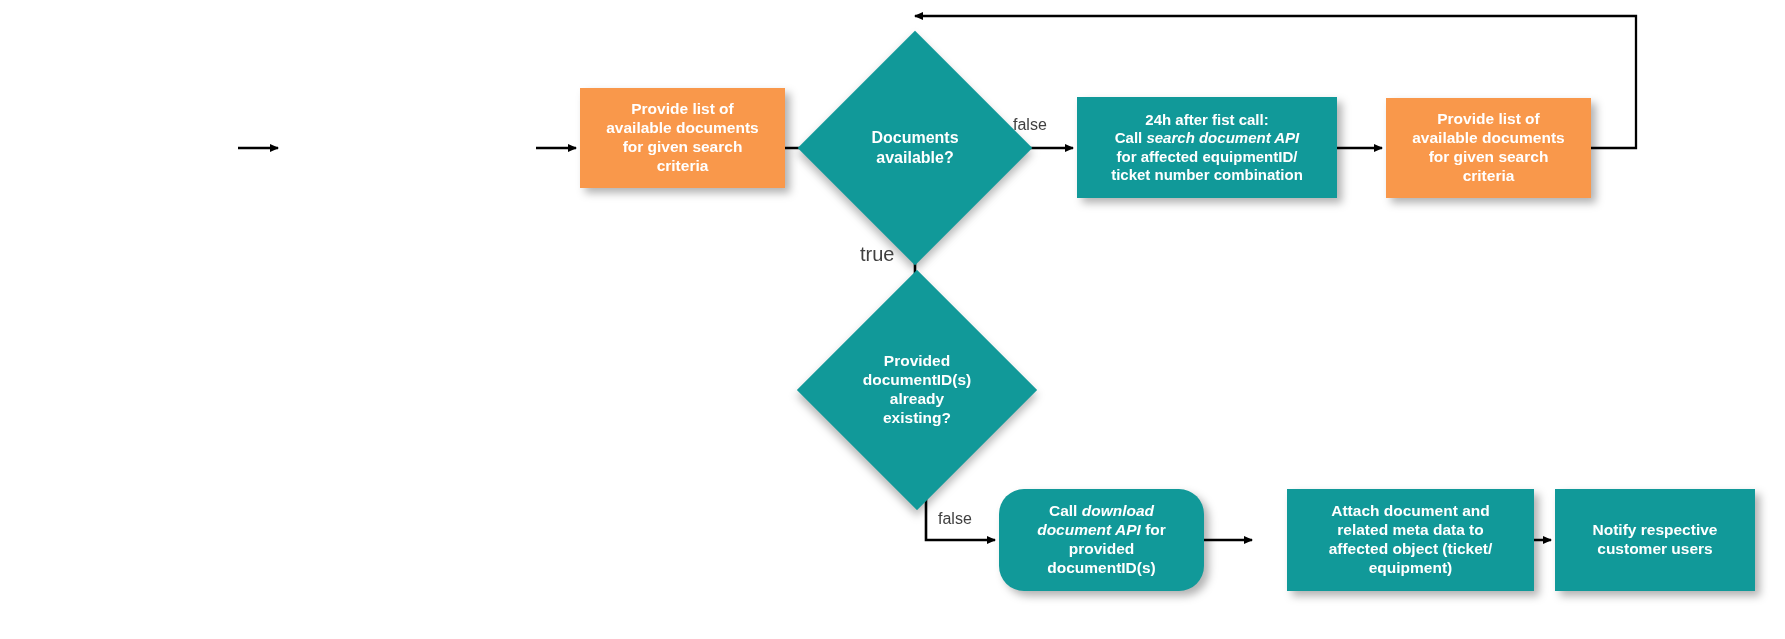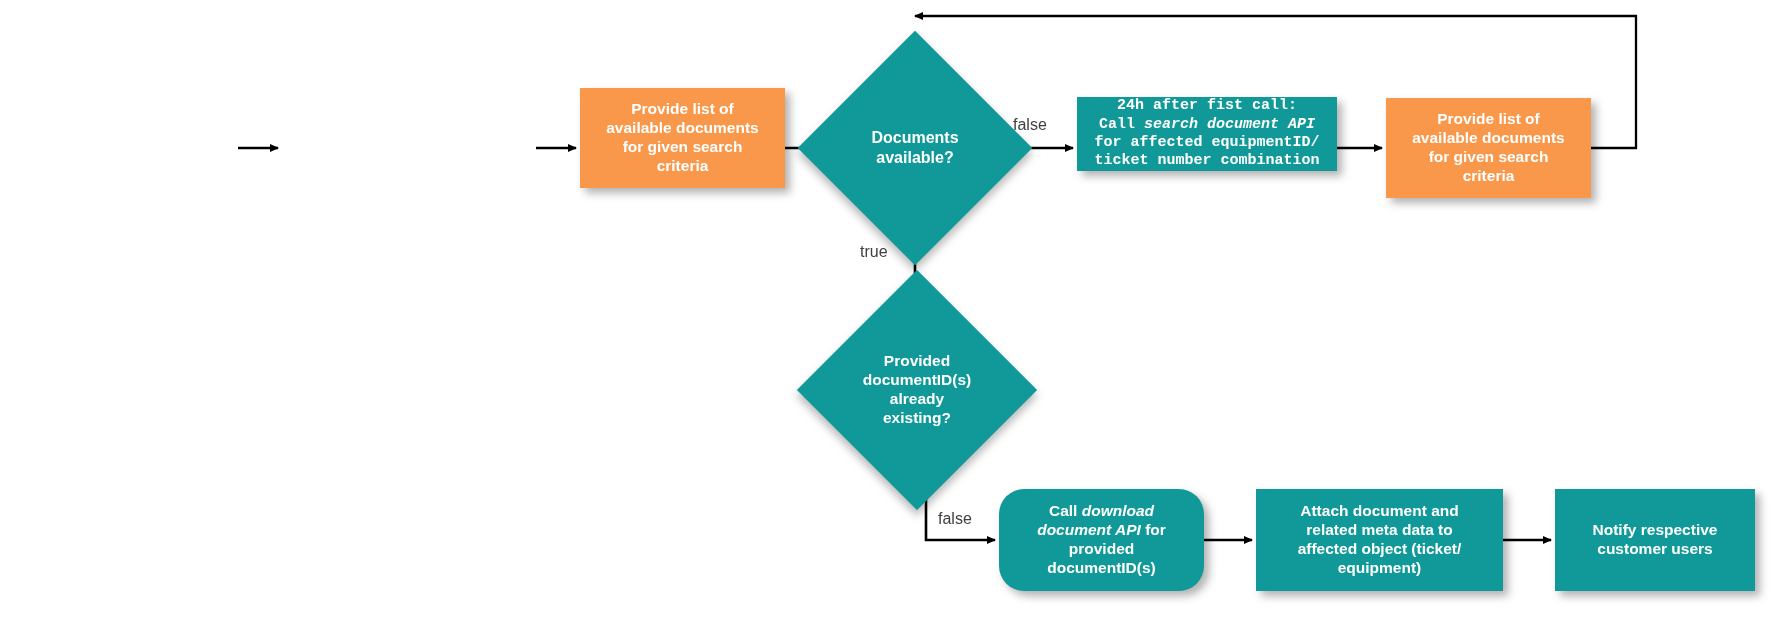--- a/index.html
+++ b/index.html
@@ -123,21 +123,21 @@
 for given search
 criteria</span>
   </div>
 
   <div class="node diamond" style="left:832px; top:65px; width:166px; height:166px; font-size:16px;">
     <span class="shape"></span>
     <span class="txt">Documents
 available?</span>
   </div>
 
-  <div class="node box teal" style="left:1077px; top:97px; width:260px; height:74px; font-size:15px;font-family:Liberation Mono, monospace;">
+  <div class="node box teal" style="left:1077px; top:97px; width:260px; height:101px; font-size:15px;">
     <span class="txt"><span>24h after fist call:</span>
 <span>Call </span><em>search document API</em><span style="white-space:pre-line;">
 for affected equipmentID/
 ticket number combination</span></span>
   </div>
 
   <div class="node box orange" style="left:1386px; top:98px; width:205px; height:100px; font-size:15.5px;">
     <span class="txt">Provide list of
 available documents
 for given search
@@ -152,31 +152,31 @@
 existing?</span>
   </div>
 
   <div class="node box teal" style="left:999px; top:489px; width:205px; height:102px; font-size:15.5px;border-radius:25px;">
     <span class="txt"><span>Call </span><em style="white-space:pre-line;">download
 document API</em><span style="white-space:pre-line;text-align:right;"> for
 provided
 documentID(s)</span></span>
   </div>
 
-  <div class="node box teal" style="left:1256px; top:489px; width:247px; height:102px; font-size:15.5px;">
+  <div class="node box teal" style="left:1287px; top:489px; width:247px; height:102px; font-size:15.5px;">
     <span class="txt">Attach document and
 related meta data to
 affected object (ticket/
 equipment)</span>
   </div>
 
   <div class="node box teal" style="left:1555px; top:489px; width:200px; height:102px; font-size:15.5px;text-align:center;">
     <span class="txt">Notify respective
 customer users</span>
   </div>
 
   <div class="edge-label" style="left:1013px; top:116px; font-size:16px;">false</div>
 
-  <div class="edge-label" style="left:860px; top:243px; font-size:16px;">true</div>
+  <div class="edge-label" style="left:860px; top:243px; font-size:20px;">true</div>
 
   <div class="edge-label" style="left:938px; top:510px; font-size:16px;">false</div>
 
 </div>
 
 </body></html>

